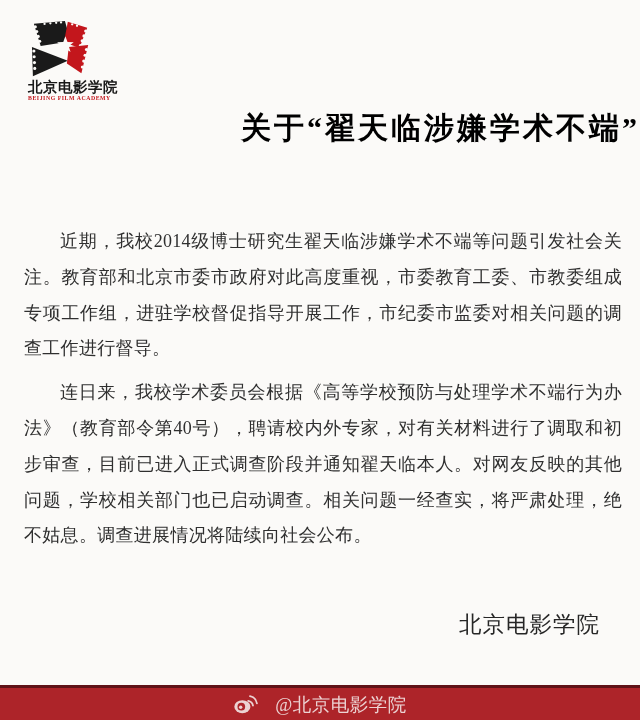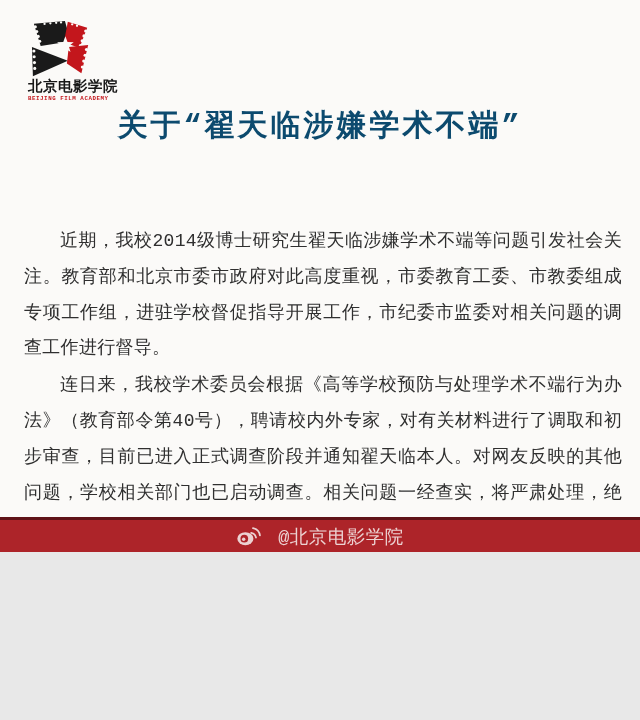--- a/index.html
+++ b/index.html
@@ -1,45 +1,45 @@
 <!DOCTYPE html>
 <html><head>
 <meta charset="utf-8">
 <style>
   html,body{margin:0;padding:0;background:#e8e8e8;}
   .page{
-    position:relative;width:640px;height:552px;margin:0 auto;
+    position:relative;width:640px;height:720px;margin:0 auto;
     background:#fbfaf8;overflow:hidden;
-    font-family:Liberation Mono, monospace;
+    font-family:Liberation Serif, serif;
   }
   
   .logo{position:absolute;left:28px;top:20px;width:96px;line-height:1;}
   .logo-mark{display:block;margin-left:2px;}
   .logo-cn{
     font-size:14.5px;font-weight:bold;color:#181818;
     white-space:nowrap;margin-top:2px;letter-spacing:0.5px;
   }
   .logo-en{
     font-size:5.8px;font-weight:bold;color:#c3161c;
     white-space:nowrap;margin-top:1.5px;letter-spacing:0.55px;
   }
   
   .title{
-    position:absolute;top:104px;left:0;width:640px;text-align:center;
-    font-size:30px;line-height:47px;font-weight:900;color:#0c4a6e;
+    position:absolute;top:104px;left:0;width:640px;text-align:right;
+    font-size:30px;line-height:47px;font-weight:900;color:#000000;
     letter-spacing:3px;
   }
   
   .bodytext{
     position:absolute;top:224px;left:24px;width:598px;
     font-size:18px;line-height:35.8px;color:#2f2f2f;
     text-align:justify;letter-spacing:0.3px;
   }
   .bodytext p{margin:0;text-indent:2em;}
-  .bodytext p + p{margin-top:1px;}
+  .bodytext p + p{margin-top:8px;}
   
   .sign{
     position:absolute;top:606px;right:40px;text-align:right;
     font-size:22.5px;line-height:38px;color:#262626;letter-spacing:1px;
   }
   
   .footer{
     position:absolute;left:0;bottom:0;width:640px;height:32px;
     background:#ad2429;border-top:3px solid #5f1318;
     display:flex;align-items:center;justify-content:center;gap:17px;

